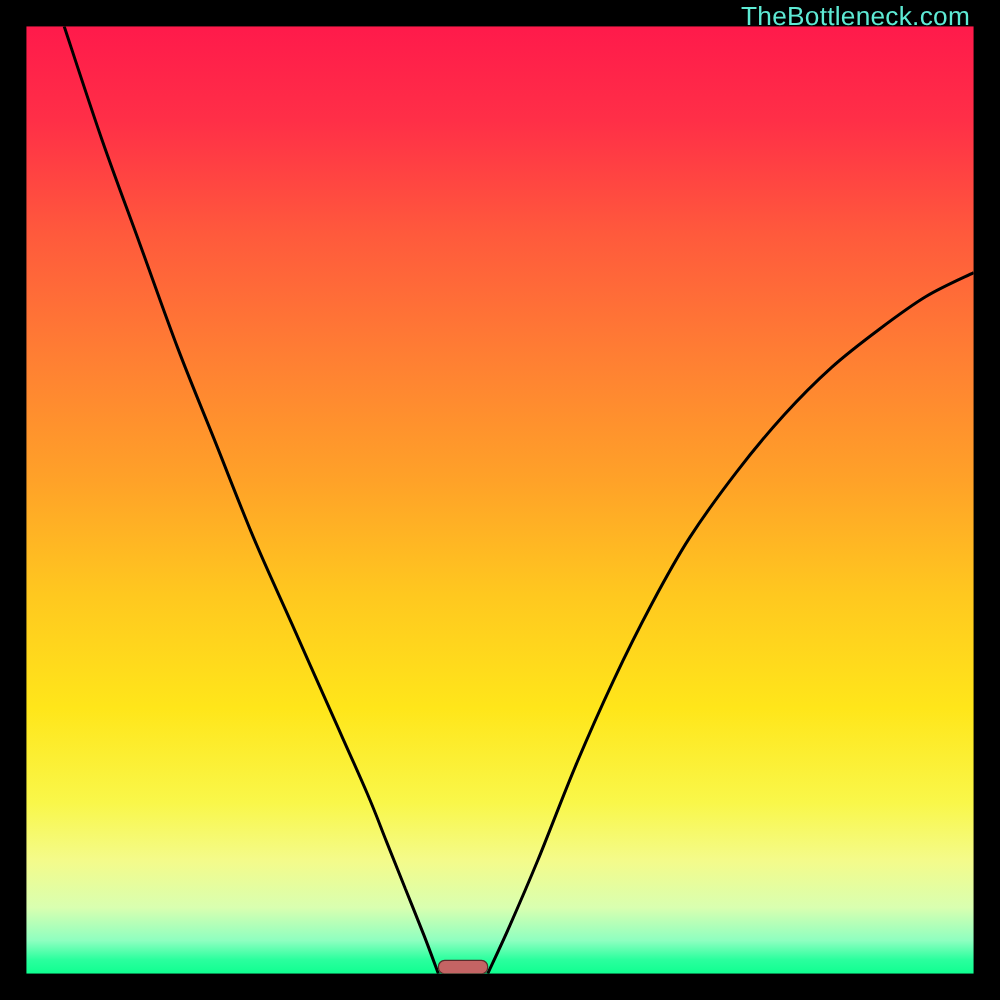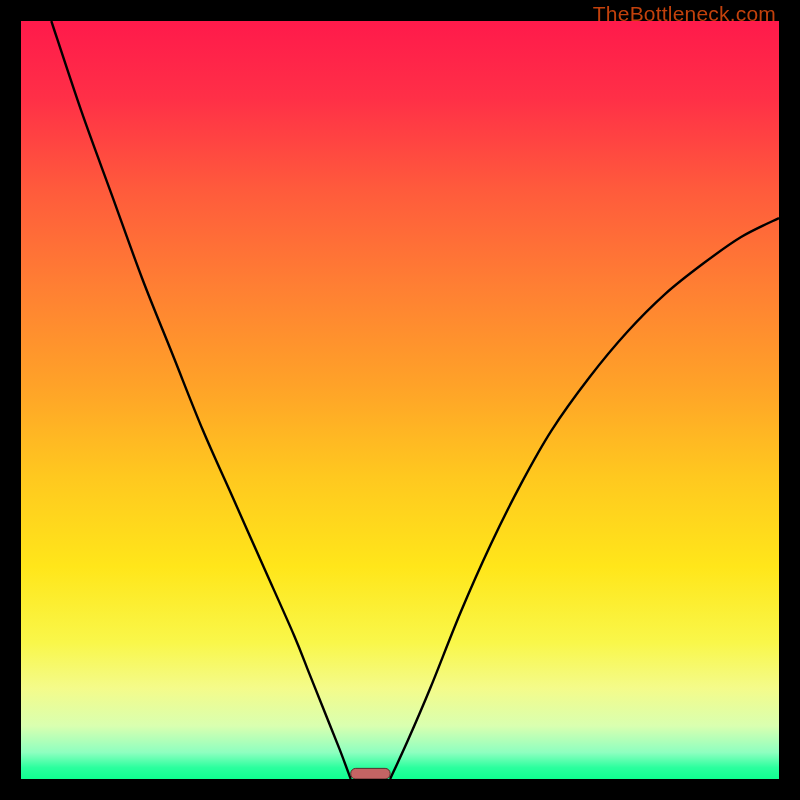--- a/index.html
+++ b/index.html
@@ -23,21 +23,21 @@
     position: absolute;
     left: 0;
     top: 0;
     width: 758px;
     height: 758px;
   }
   .watermark {
     position: absolute;
     top: 2px;
     right: 24px;
-    color: #c2410c;
+    color: #5eead4;
     font-size: 21px;
     font-weight: 500;
     letter-spacing: 0.2px;
   }
   svg { display: block; }
 </style>
 </head>
 <body>
 
 <div class="watermark">TheBottleneck.com</div>

